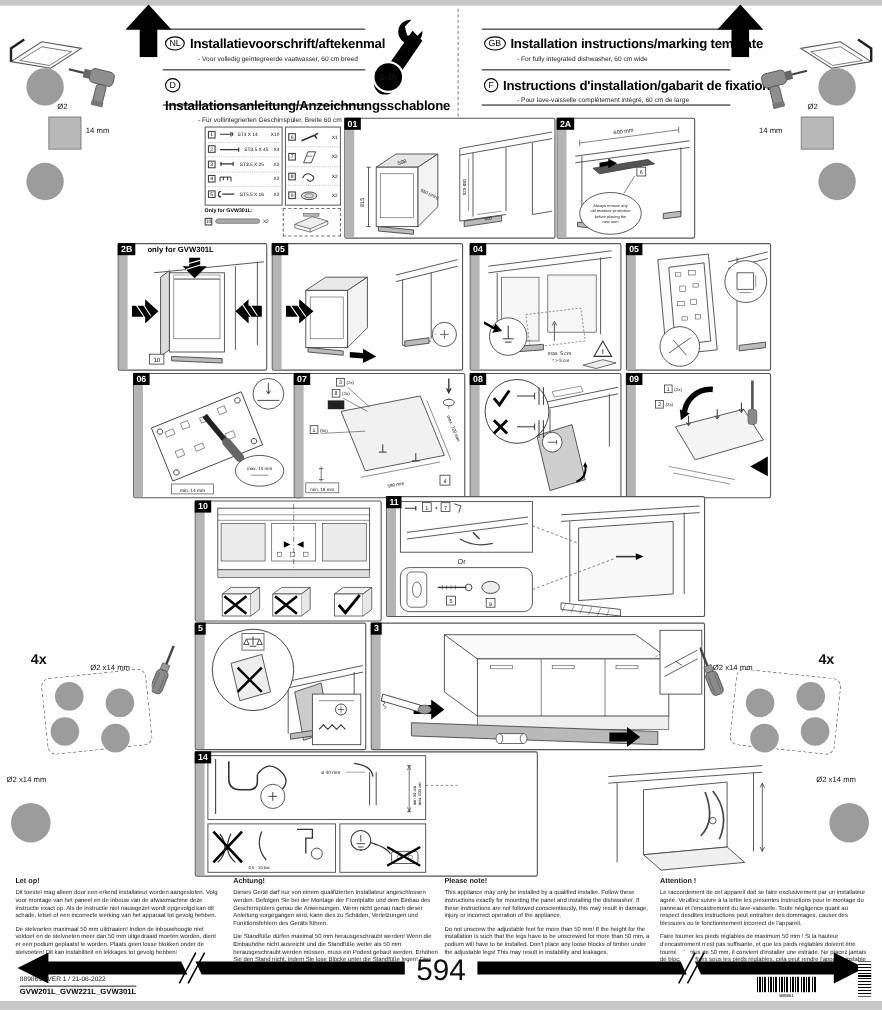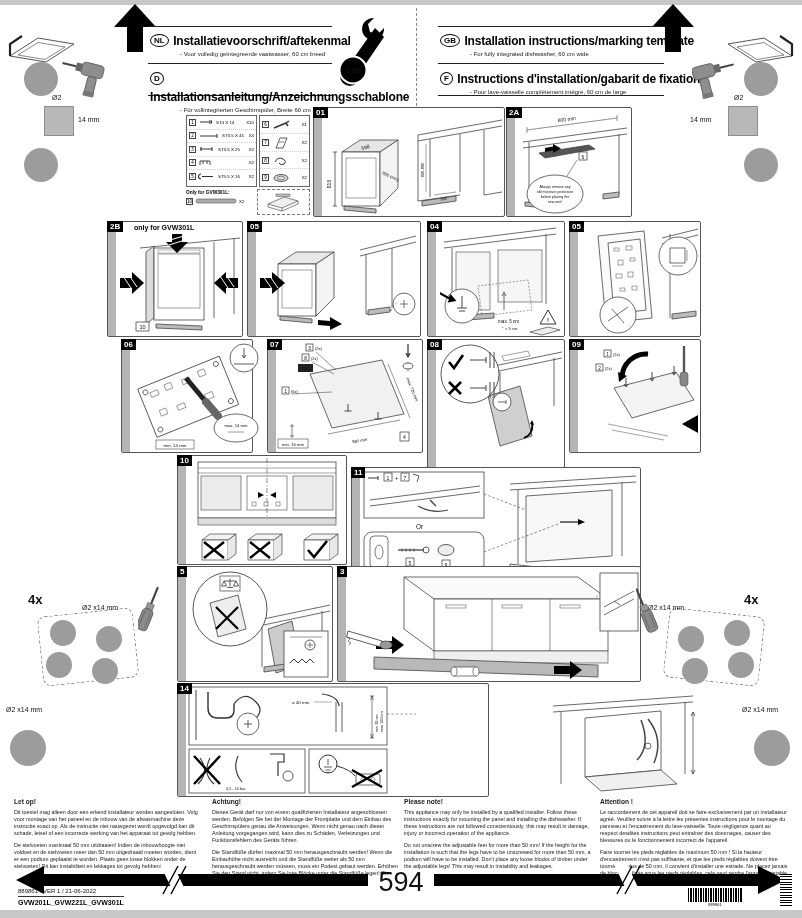--- a/index.html
+++ b/index.html
@@ -2,21 +2,21 @@
 <html><head>
 <meta charset="utf-8">
 <style>
 *{margin:0;padding:0;box-sizing:border-box}
 html,body{width:802px;height:918px}
 body{background:#c8c8c8;font-family:"Liberation Sans",sans-serif;position:relative;overflow:hidden}
 .sheet{position:absolute;left:0;top:5px;width:802px;height:905px;background:#fff}
 .abs{position:absolute}
 svg text{font-family:"Liberation Sans",sans-serif;fill:#111}
 .rule{position:absolute;border-top:1px solid #222}
-.lang-code{display:inline-block;border:1.3px solid #000;border-radius:50%;font-size:8px;font-weight:bold;padding:1px 3px;vertical-align:middle}
+.lang-code{display:inline-block;border:1.3px solid #000;border-radius:50%;font-size:8px;font-weight:normal;padding:1px 3px;vertical-align:middle}
 .lang-title{font-weight:bold;font-size:12px;vertical-align:middle;letter-spacing:-.2px}
 .lang-sub{font-size:6px;margin:2px 0 0 30px;color:#222}
 .dot{position:absolute;border-radius:50%;background:#9c9c9c}
 .graybox{position:absolute;background:#b8b8b8;border:1px solid #8e8e8e}
 .lbl7{position:absolute;font-size:7px;color:#111}
 .lbl13{position:absolute;font-size:13px;font-weight:bold;color:#111}
 .dashline{position:absolute;border-left:1px dashed #888}
 .panel{position:absolute;border:1px solid #555;border-radius:2px;background:#fff}
 .pbar{position:absolute;left:0;top:0;bottom:0;width:8px;background:#b4b4b4}
 .pbadge{position:absolute;left:-1px;top:-1px;background:#000;color:#fff;font-size:8px;font-weight:bold;padding:1.5px 3px;line-height:1;z-index:3}
@@ -391,21 +391,21 @@
     <circle cx="100" cy="34" r="19" fill="#fff" stroke="#444" stroke-width="0.8"></circle>
     <g stroke="#333" fill="none">
         <rect x="92" y="26" width="15" height="15" stroke-width="0.7"></rect>
         <path d="M94,44 h11 M109,28 v11" stroke-width="0.5"></path>
       </g>
     <circle cx="40" cy="93" r="18" fill="#fff" stroke="#444" stroke-width="0.8"></circle>
     <path d="M30,99 L50,85 M34,87 l12,14" stroke="#333" stroke-width="0.7" fill="none"></path>
   </svg>
 </div>
 
-<div class="panel" style="left:121px;top:339px;width:132px;height:114px">
+<div class="panel" style="left:121px;top:339px;width:154px;height:114px">
   <div class="pbar"></div>
   <div class="pbadge">06</div>
   <svg class="psvg" width="132" height="112" viewBox="0 0 132 112">
     <g transform="rotate(-22 60 56)" stroke="#444" stroke-width="0.8" fill="none">
       <rect x="14" y="30" width="88" height="52" fill="#fff"></rect>
       <g stroke-width="0.5">
           <rect x="24" y="38" width="8" height="5"></rect>
           <rect x="40" y="36" width="7" height="6"></rect>
           <rect x="58" y="38" width="8" height="5"></rect>
           <rect x="76" y="36" width="7" height="6"></rect>
@@ -539,21 +539,21 @@
       <path d="M118,84 l8,-6 h26 l-8,6 Z" fill="#f2f2f2"></path>
         <rect x="118" y="84" width="26" height="20" fill="#fff"></rect>
         <path d="M144,84 l8,-6 v20 l-8,6" fill="#e8e8e8"></path>
     </g>
     <path d="M18,86 l20,16 M38,86 l-20,16" stroke="#000" stroke-width="2.4"></path>
     <path d="M64,86 l20,16 M84,86 l-20,16" stroke="#000" stroke-width="2.4"></path>
     <path d="M122,94 l6,7 13,-16" stroke="#000" stroke-width="2.6" fill="none"></path>
   </svg>
 </div>
 
-<div class="panel" style="left:351px;top:467px;width:290px;height:110px">
+<div class="panel" style="left:351px;top:451px;width:290px;height:110px">
   <div class="pbar"></div>
   <div class="pbadge">11</div>
   <svg class="psvg" width="280" height="108" viewBox="0 0 280 108">
     <rect x="4" y="4" width="120" height="46" fill="#fff" stroke="#444" stroke-width="0.8"></rect>
     <path d="M8,10 h10 M18,8 v4" stroke="#333" stroke-width="1"></path>
     <rect x="24" y="5" width="8" height="8" fill="#fff" stroke="#333" stroke-width="0.7"></rect>
       <text x="28" y="11.5" font-size="5" text-anchor="middle">1</text>
     <text x="35" y="11.5" font-size="5.5">+</text>
     <rect x="41" y="5" width="8" height="8" fill="#fff" stroke="#333" stroke-width="0.7"></rect>
       <text x="45" y="11.5" font-size="5" text-anchor="middle">7</text>

